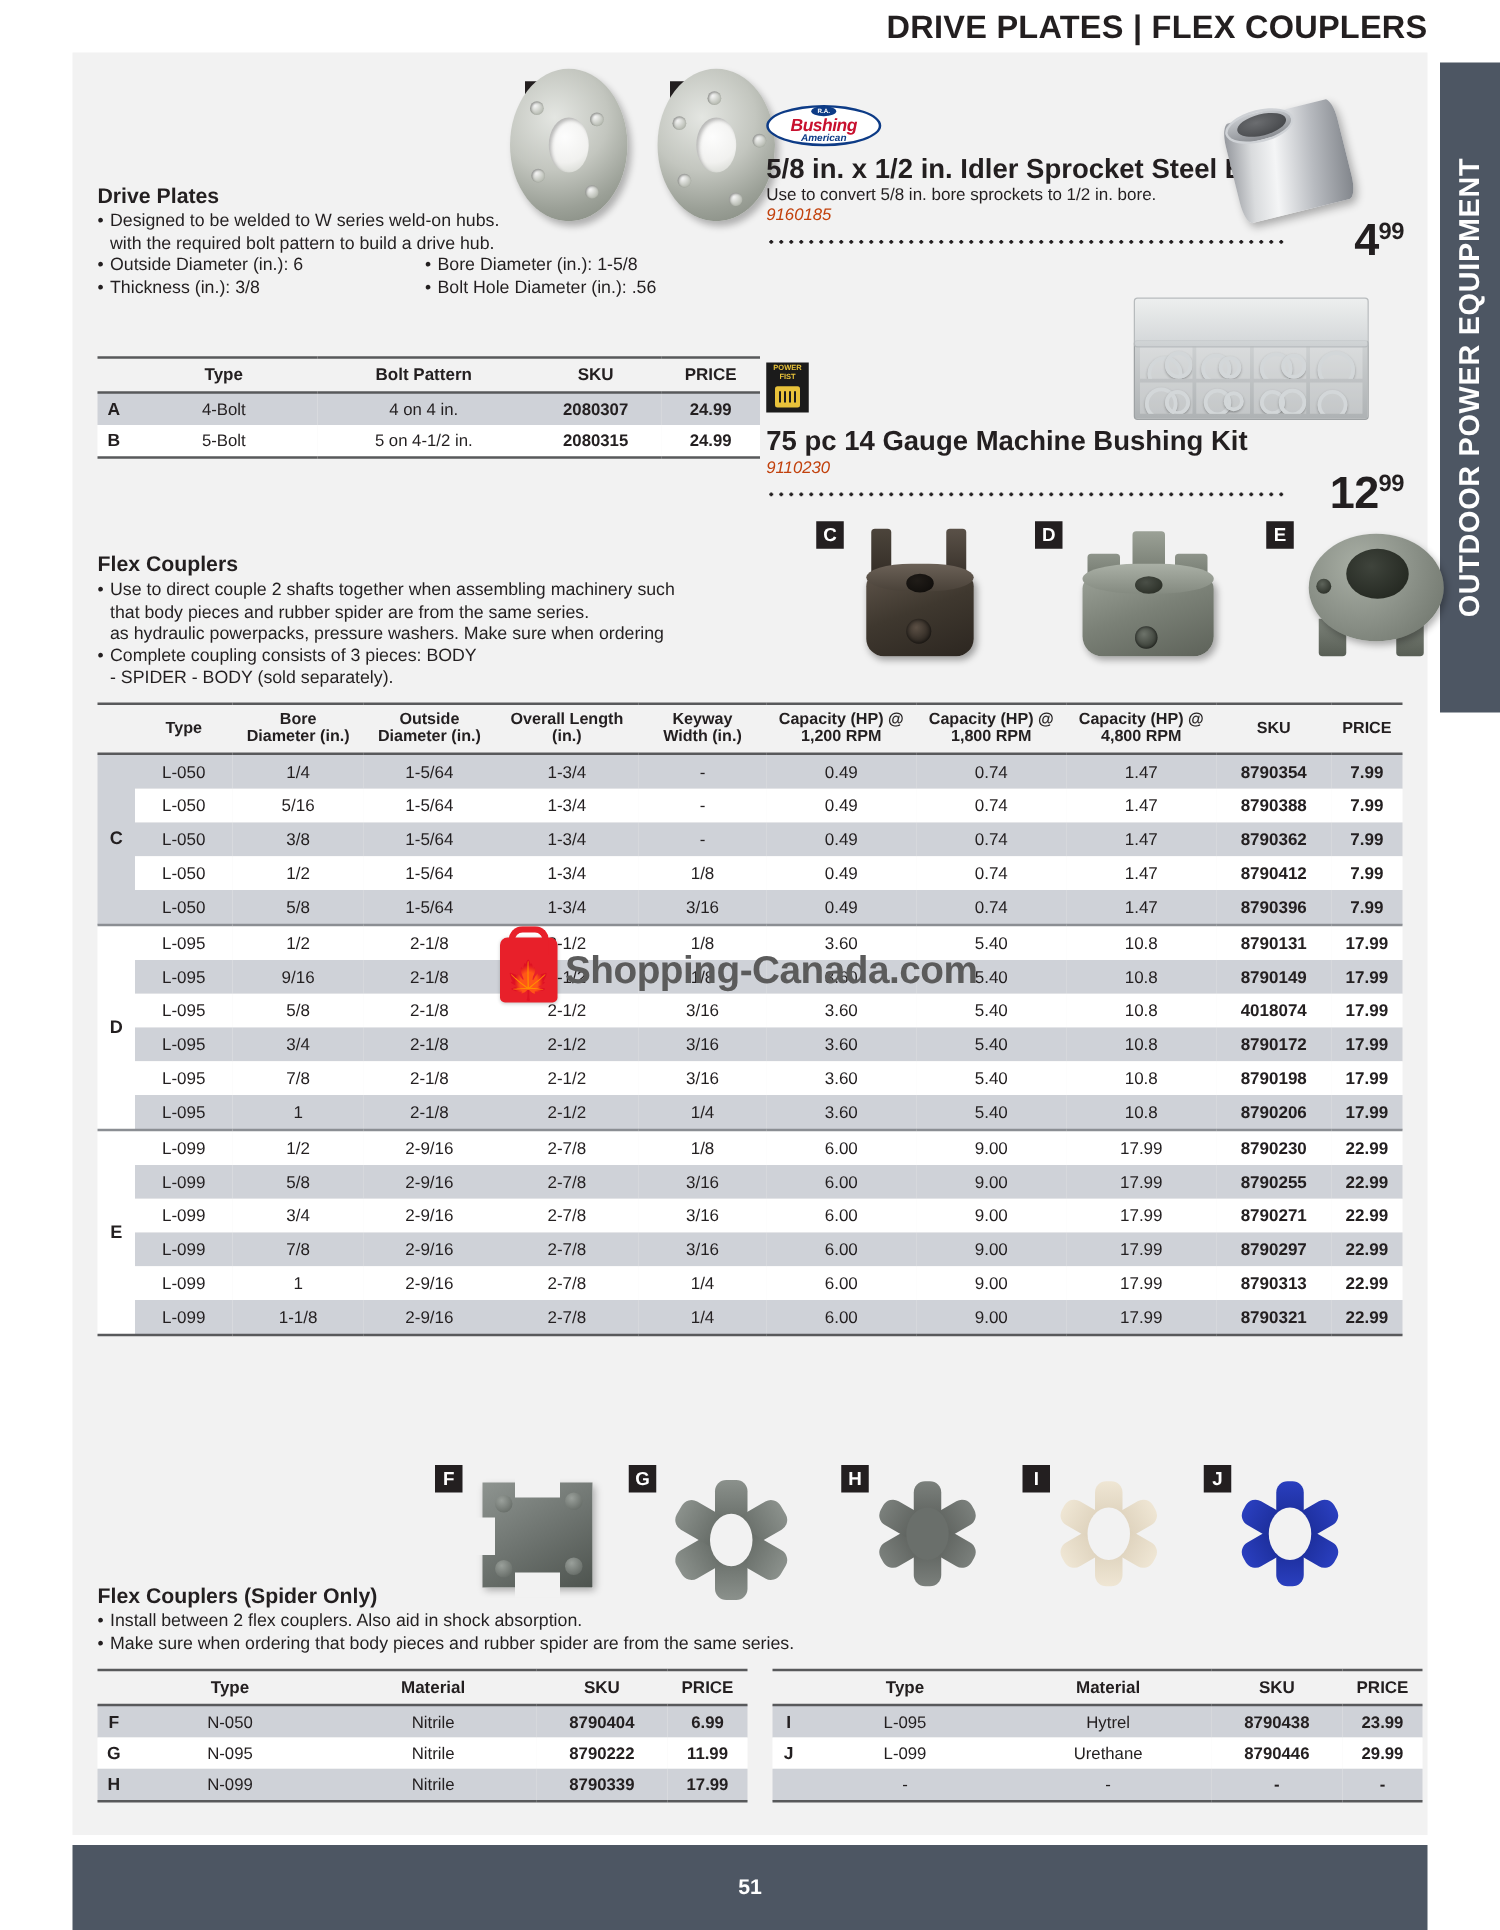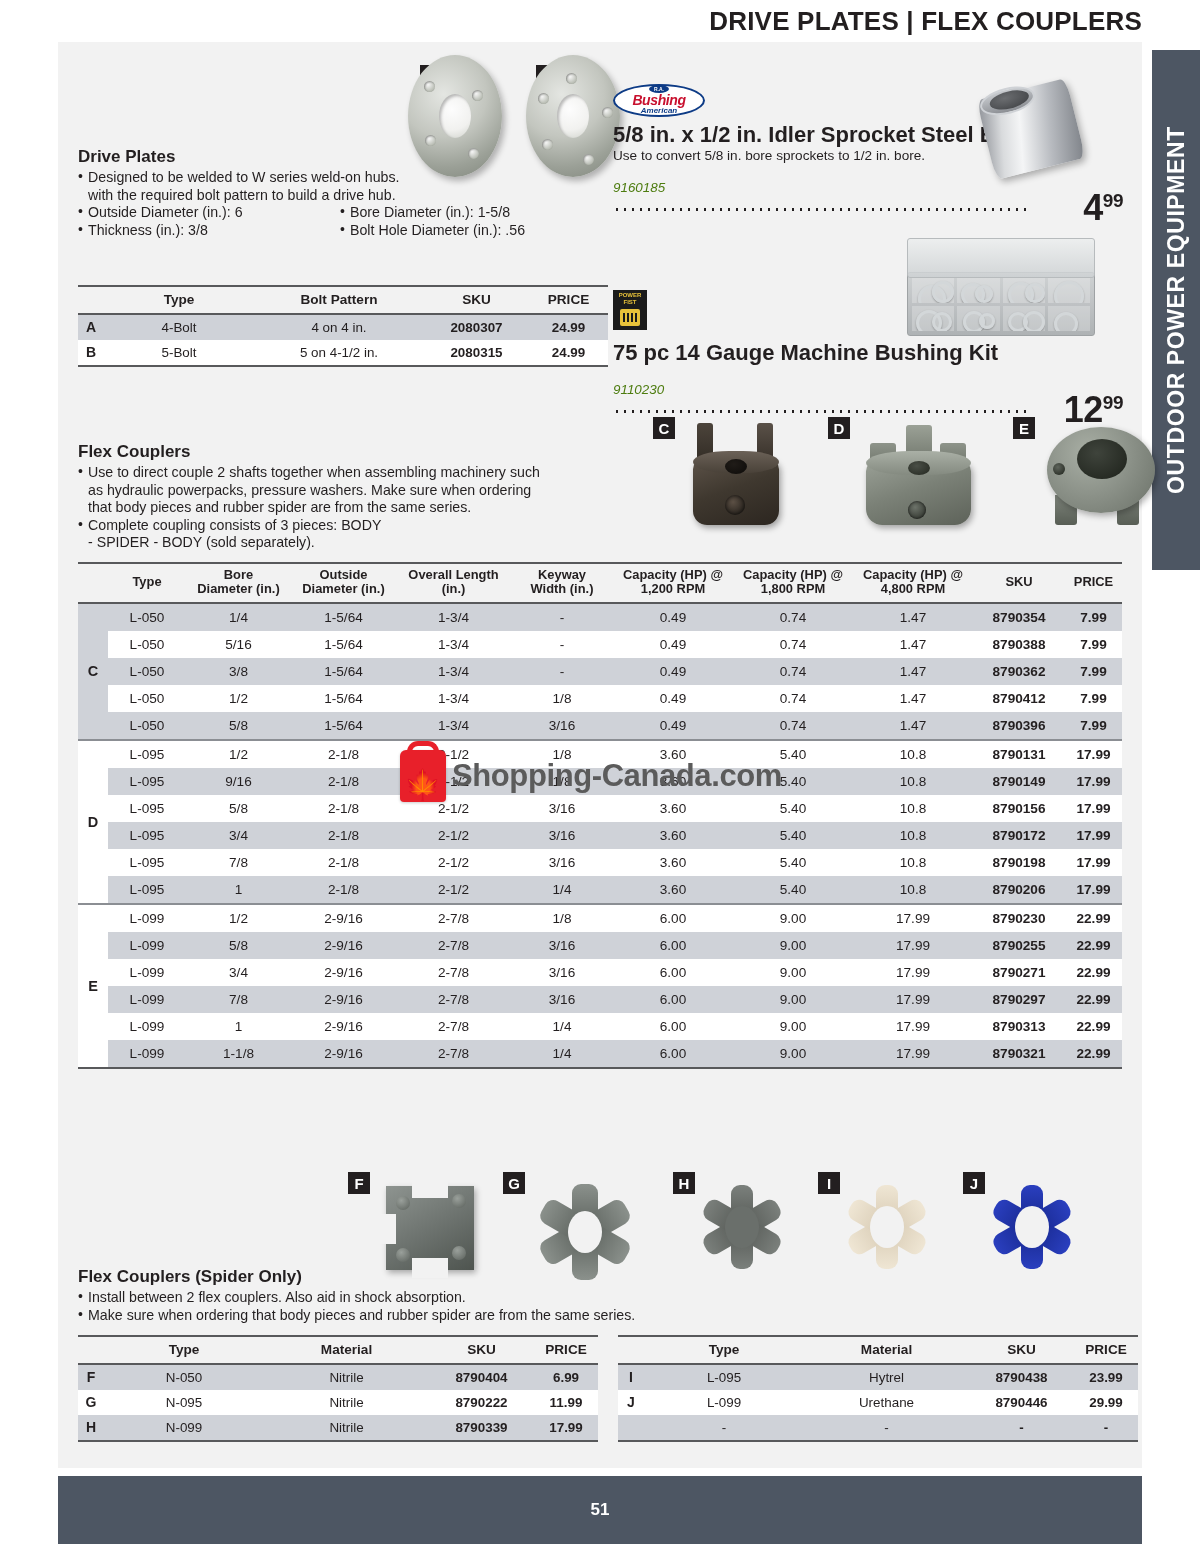--- a/index.html
+++ b/index.html
@@ -151,21 +151,21 @@
     position: absolute; bottom: 4px; left: 7px; width: 20px; height: 17px;
     background: #e8c23a; border-radius: 2px;
   }
   .pf-box::after {
     content: ""; position: absolute; left: 3px; top: 4px;
     width: 14px; height: 9px;
     background: repeating-linear-gradient(90deg,#1b1b1b 0 2px,#e8c23a 2px 4px);
   }
   .promo .p-title { font-size: 22px; font-weight: bold; color: #231f20; margin-top: 5px; }
   .promo .p-desc { font-size: 13.6px; color: #231f20; line-height: 16px; }
-  .promo .p-sku { font-size: 13.4px; color: #4d7c0f; font-style: italic; margin-top: 16px; }
+  .promo .p-sku { font-size: 13.4px; color: #c2410c; font-style: italic; }
   .dotrow { position: relative; height: 22px; margin-top: 1px; text-align: center; }
   .dotline {
     position: absolute; left: 0; right: 96px; bottom: 7px; height: 3px;
     background-image: radial-gradient(circle, #231f20 1.3px, transparent 1.4px);
     background-size: 8px 3px; background-repeat: repeat-x;
   }
   .pricetag {
     position: absolute; right: 0; bottom: -8px;
     font-weight: bold; color: #231f20; line-height: 1;
     font-size: 36px; letter-spacing: -.5px;
@@ -537,22 +537,22 @@
       <div class="dotrow">
         <div class="dotline"></div>
         <div class="pricetag"><span>12</span><sup>99</sup></div>
       </div>
     </div>
 
     <div class="fc-text">
       <div class="sec-title">Flex Couplers</div>
       <ul class="bullets">
         <li>Use to direct couple 2 shafts together when assembling machinery such</li>
+        <li class="nobul">that body pieces and rubber spider are from the same series.</li>
         <li class="nobul">as hydraulic powerpacks, pressure washers. Make sure when ordering</li>
-        <li class="nobul">that body pieces and rubber spider are from the same series.</li>
         <li>Complete coupling consists of 3 pieces: BODY</li>
         <li class="nobul">- SPIDER - BODY (sold separately).</li>
       </ul>
     </div>
 
     <div class="fc-images">
       <div class="cpl" id="cplC">
         <div class="badge">C</div>
         <div class="prong1"></div>
           <div class="prong2"></div>
@@ -714,21 +714,21 @@
             </tr>
             <tr class="wht">
               <td>L-095</td>
               <td>5/8</td>
               <td>2-1/8</td>
               <td>2-1/2</td>
               <td>3/16</td>
               <td>3.60</td>
               <td>5.40</td>
               <td>10.8</td>
-              <td class="sku">8790156</td>
+              <td class="sku">4018074</td>
               <td class="price">17.99</td>
             </tr>
             <tr class="alt">
               <td>L-095</td>
               <td>3/4</td>
               <td>2-1/8</td>
               <td>2-1/2</td>
               <td>3/16</td>
               <td>3.60</td>
               <td>5.40</td>

